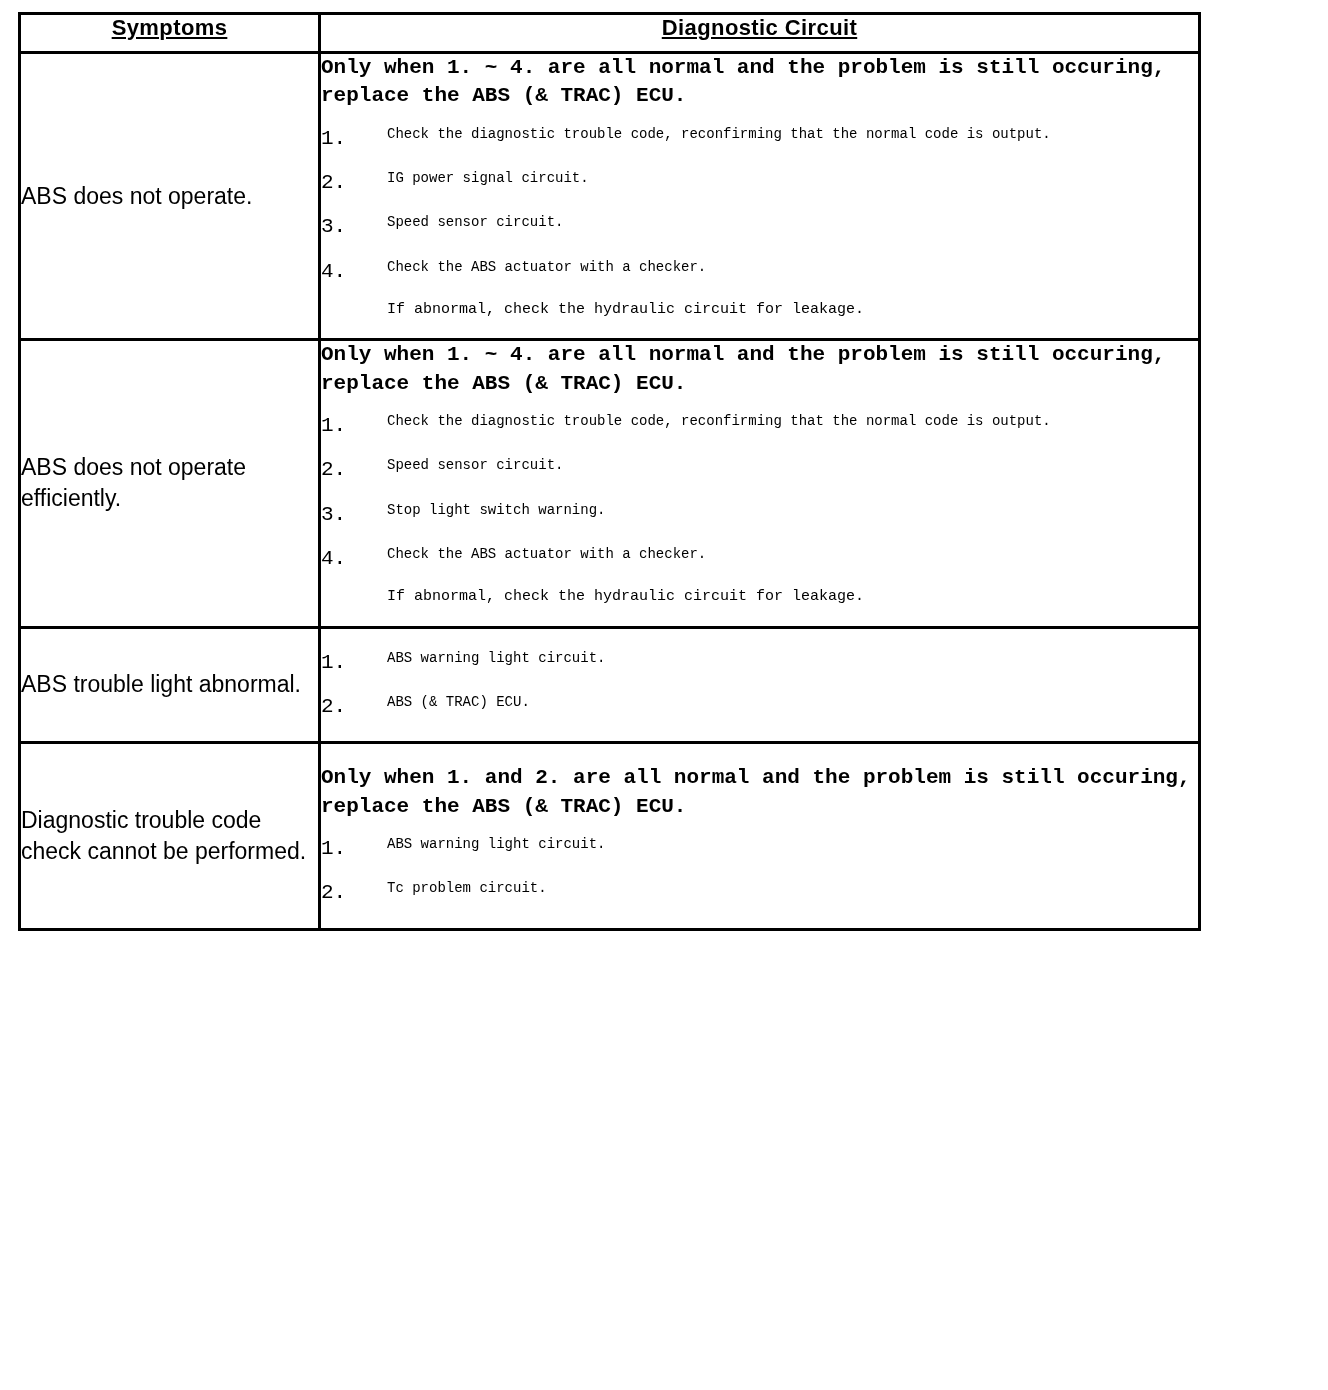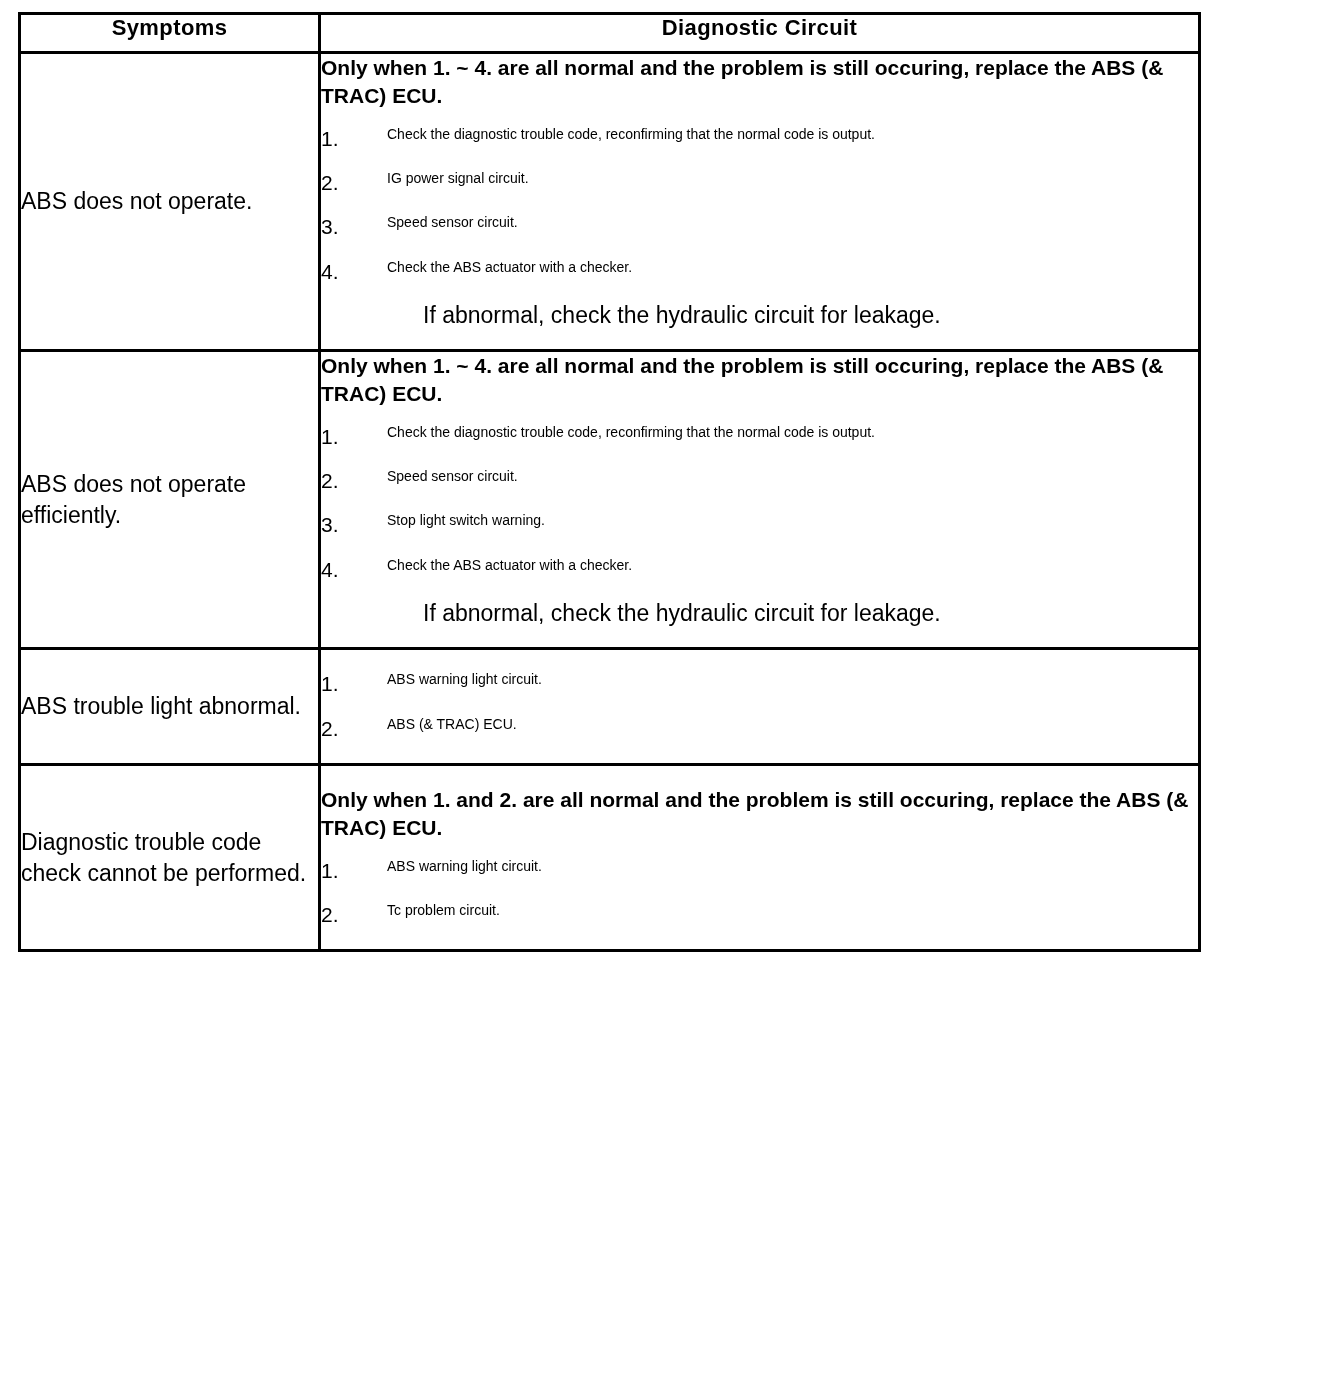--- a/index.html
+++ b/index.html
@@ -34,33 +34,35 @@
   col.col-symptom { width: 300px; }
   col.col-inspection { width: 880px; }
 
   th.head-cell {
     text-align: center;
     font-weight: bold;
     font-size: 22px;
     letter-spacing: 0.4px;
     padding: 12px 0 12px 0;
     height: 36px;
+    text-decoration: underline;
   }
 
   td.symptom-cell {
     padding: 16px 10px 16px 20px;
     font-size: 23px;
     line-height: 1.35;
   }
   td.symptom-cell.mid { vertical-align: middle; }
 
   td.inspection-cell {
     padding: 18px 16px 22px 14px;
     font-size: 21px;
     line-height: 1.4;
+    font-family: Liberation Mono, monospace;
   }
   td.inspection-cell.pad-small {
     padding-top: 20px;
     padding-bottom: 20px;
   }
 
   .intro {
     margin: 0 0 14px 0;
     font-weight: bold;
     font-size: 21px;
@@ -83,22 +85,22 @@
     font-size: 21px;
     line-height: 1.35;
   }
   .step-text {
     flex: 1 1 auto;
     font-size: 14px;
     line-height: 1.35;
   }
   .note-line {
     margin-top: 14px;
-    margin-left: 102px;
-    font-size: 23px;
+    margin-left: 66px;
+    font-size: 15px;
     line-height: 1.35;
   }
   .spacer-bottom { height: 18px; }
 </style>
 </head>
 <body>
 
 <div class="page">
   <table class="symptom-table">
     <colgroup>

